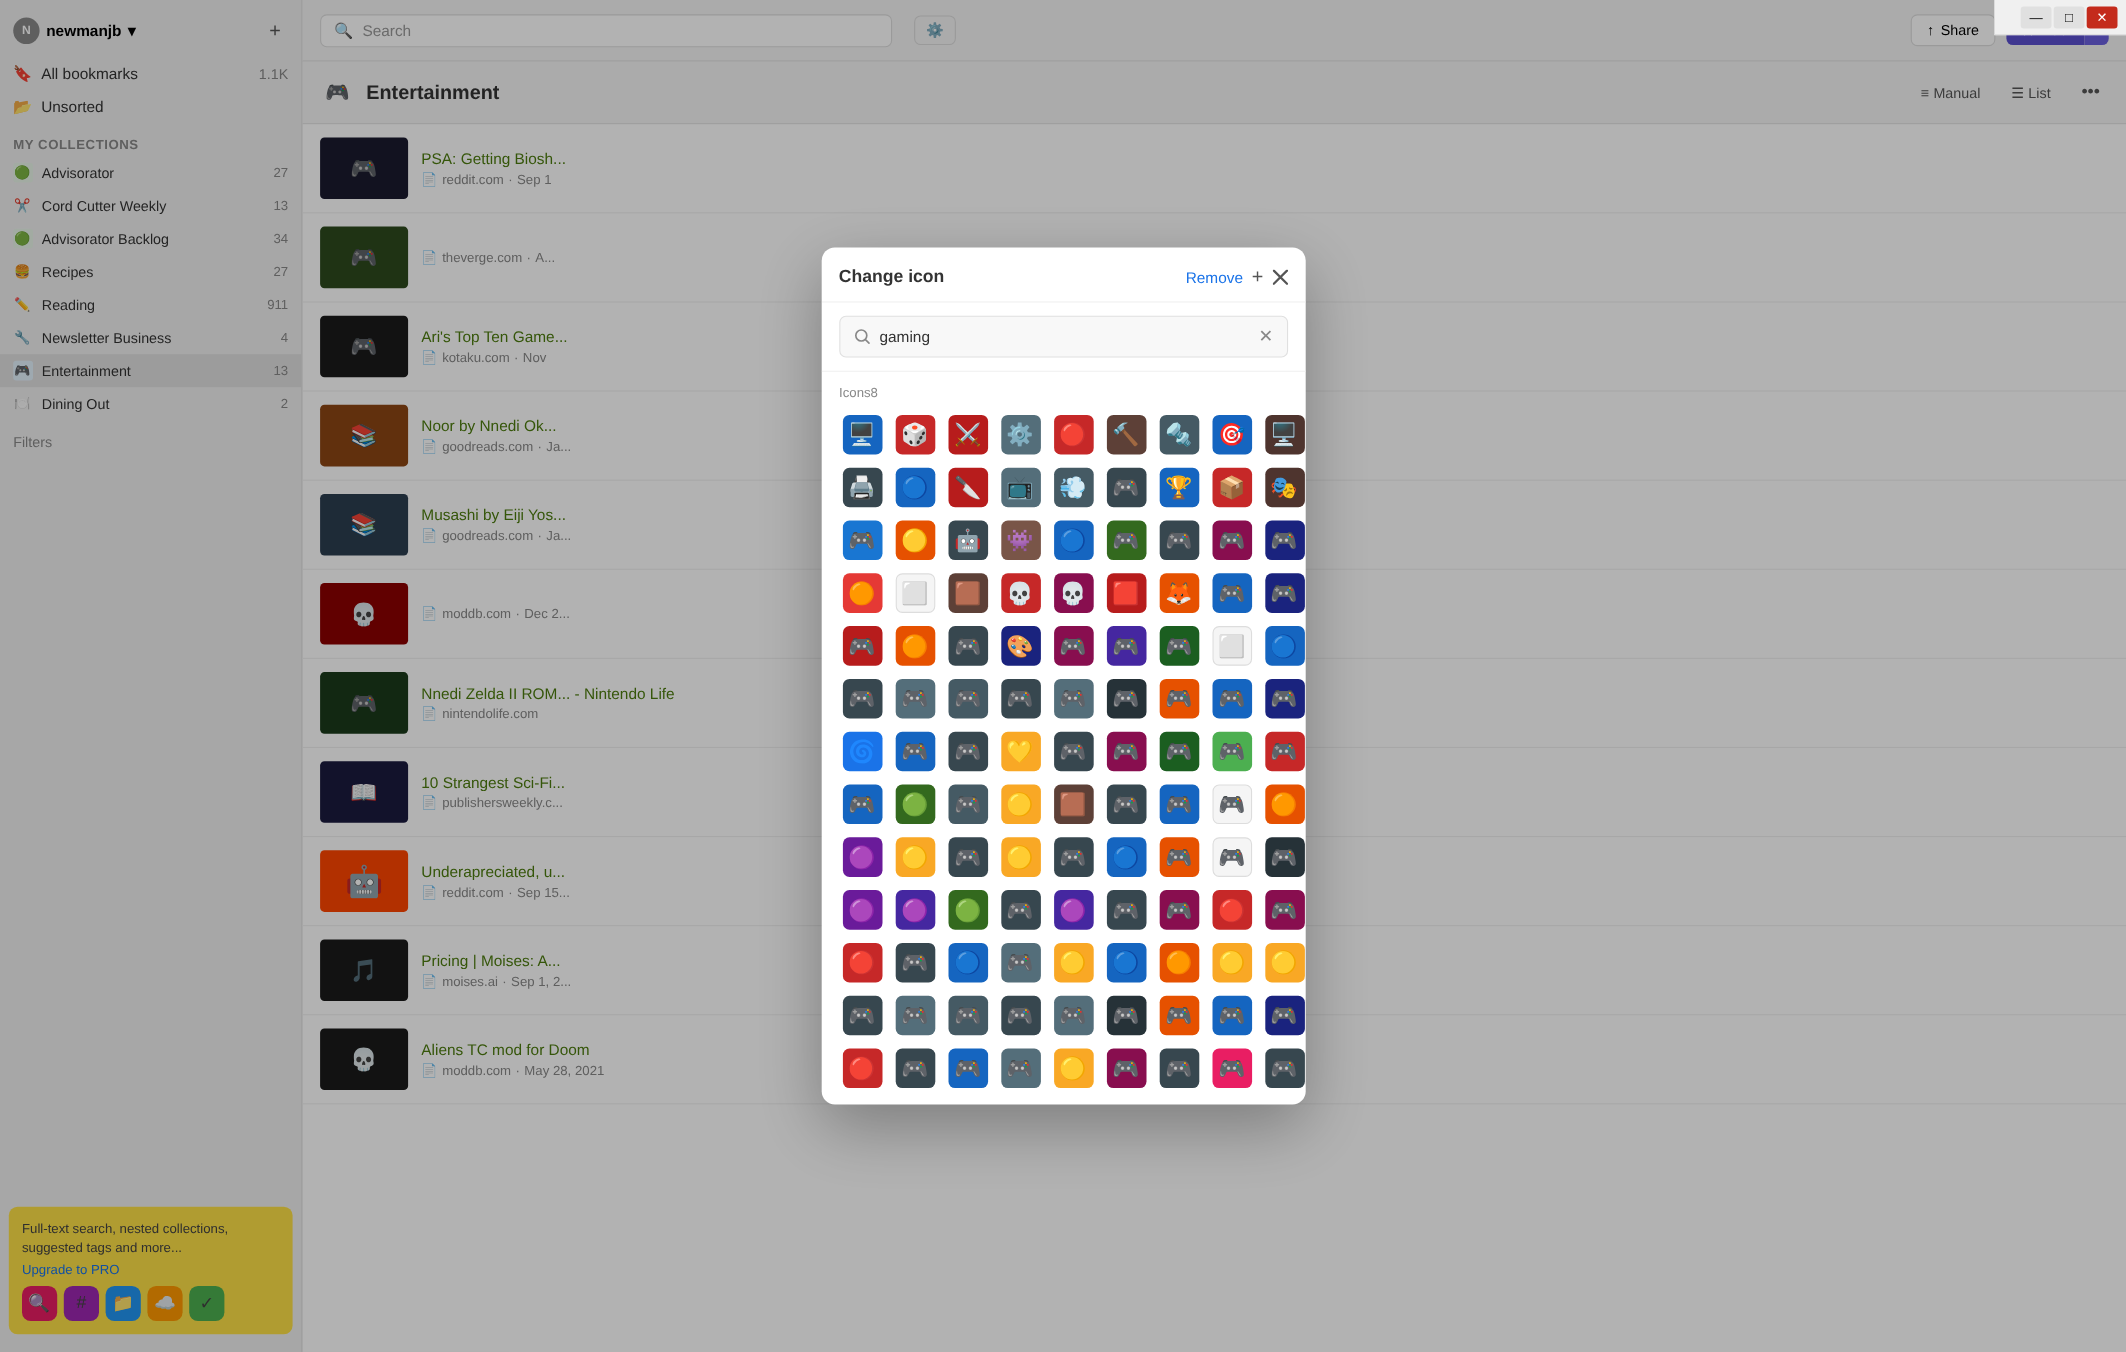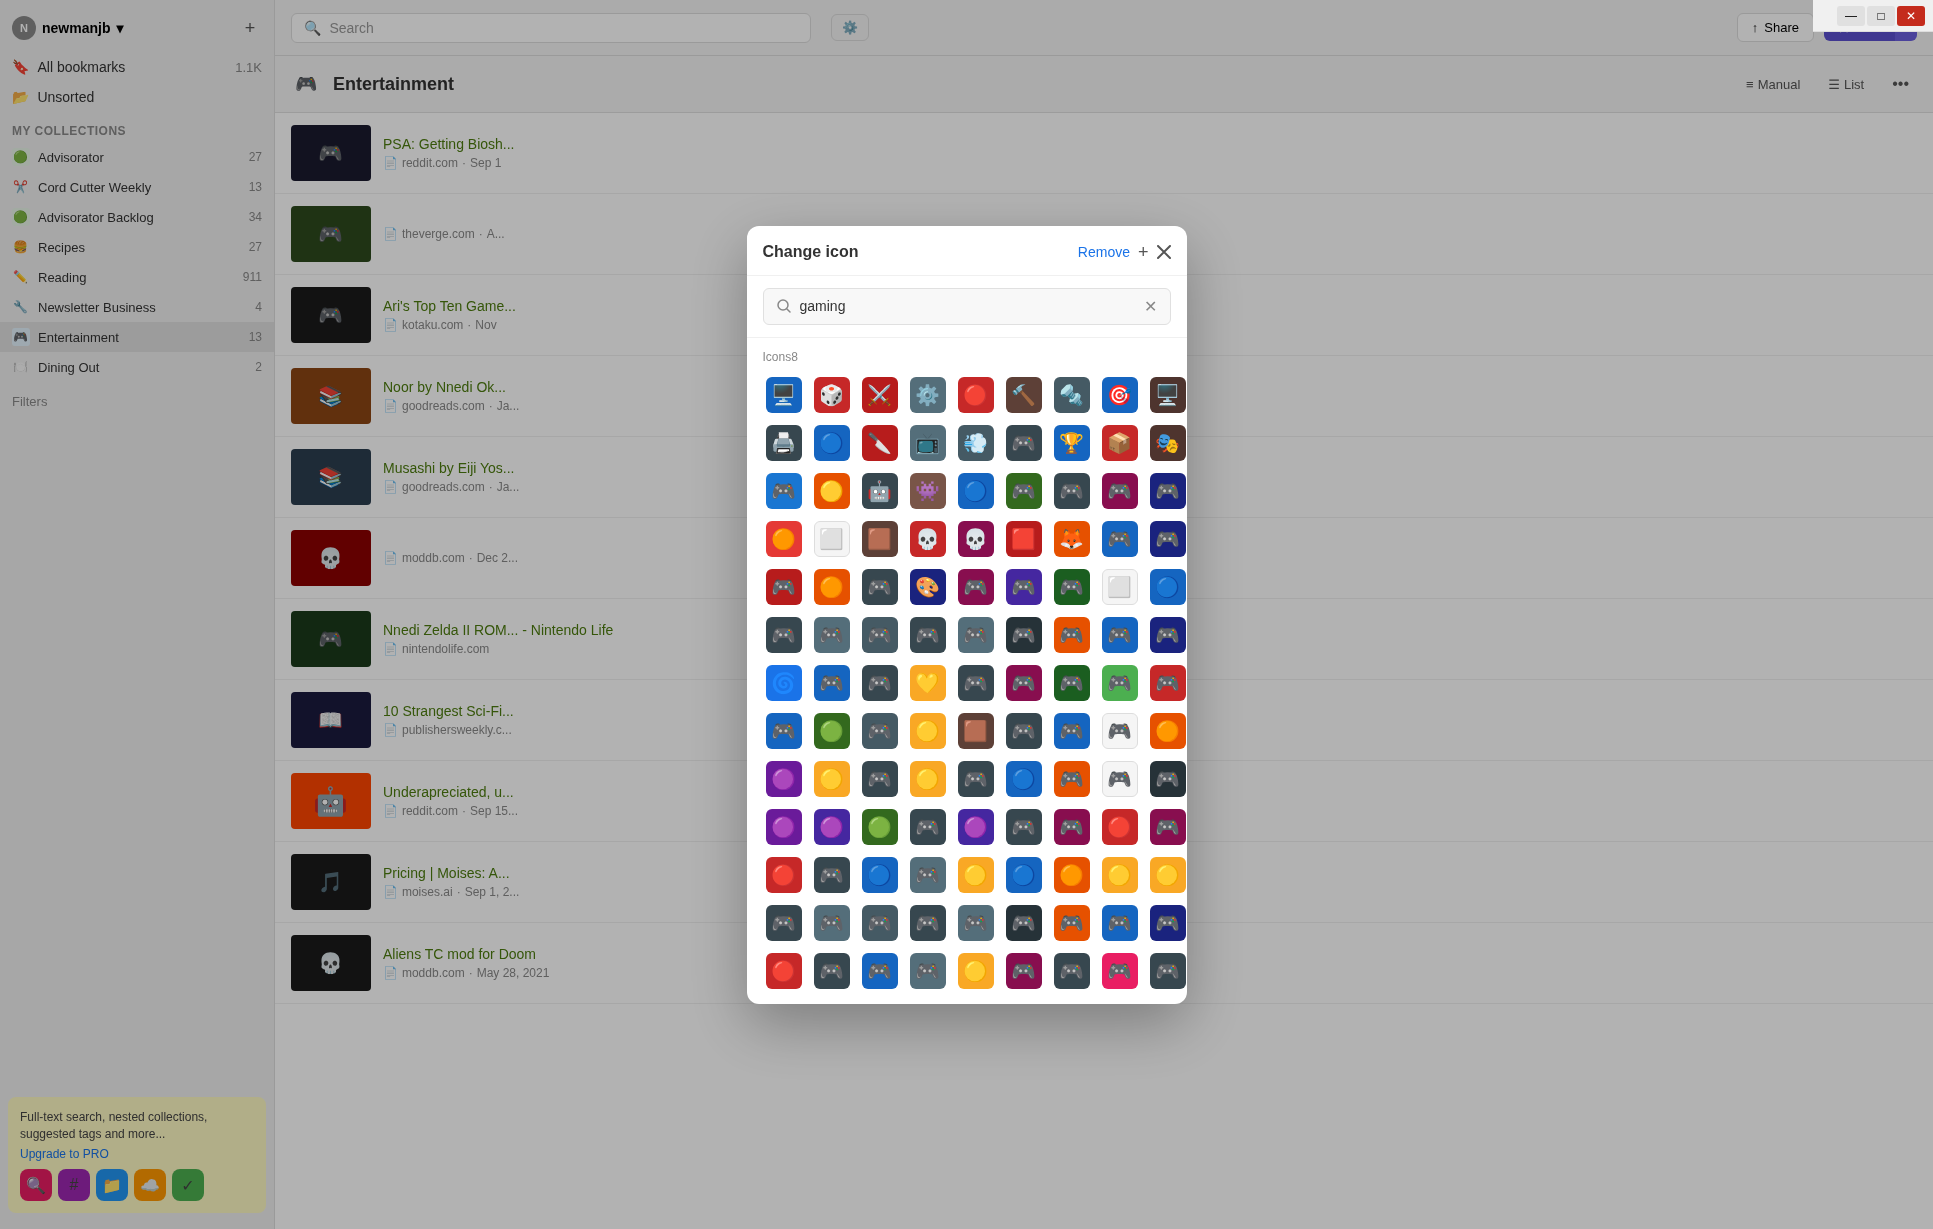--- a/index.html
+++ b/index.html
@@ -53,21 +53,21 @@
     }
     .sidebar-collection-item.active { background: #e0e0e0; }
     .sidebar-collection-item .item-left { display: flex; align-items: center; gap: 8px; }
     .sidebar-collection-item .item-count { color: #888; font-size: 12px; }
 
     .coll-icon { width: 18px; height: 18px; border-radius: 3px; display: inline-flex; align-items: center; justify-content: center; font-size: 12px; }
 
     .filters-section { padding: 12px 12px 4px; font-size: 13px; color: #888; cursor: pointer; }
 
     .sidebar-upgrade {
-      margin-top: auto; padding: 12px; background: #fef9c3; border-radius: 8px; margin: 8px; font-size: 12px; color: #444;
+      margin-top: auto; padding: 12px; background: #fde047; border-radius: 8px; margin: 8px; font-size: 12px; color: #444;
     }
     .sidebar-upgrade .upgrade-title { font-weight: 500; margin-bottom: 4px; line-height: 1.4; }
     .sidebar-upgrade .upgrade-link { color: #1a73e8; cursor: pointer; font-weight: 500; }
     .sidebar-icons { display: flex; gap: 6px; margin-top: 8px; flex-wrap: wrap; }
     .sidebar-icon-box { width: 32px; height: 32px; border-radius: 8px; display: flex; align-items: center; justify-content: center; font-size: 16px; }
 
     
     .main-content { flex: 1; display: flex; flex-direction: column; overflow: hidden; }
 
     

